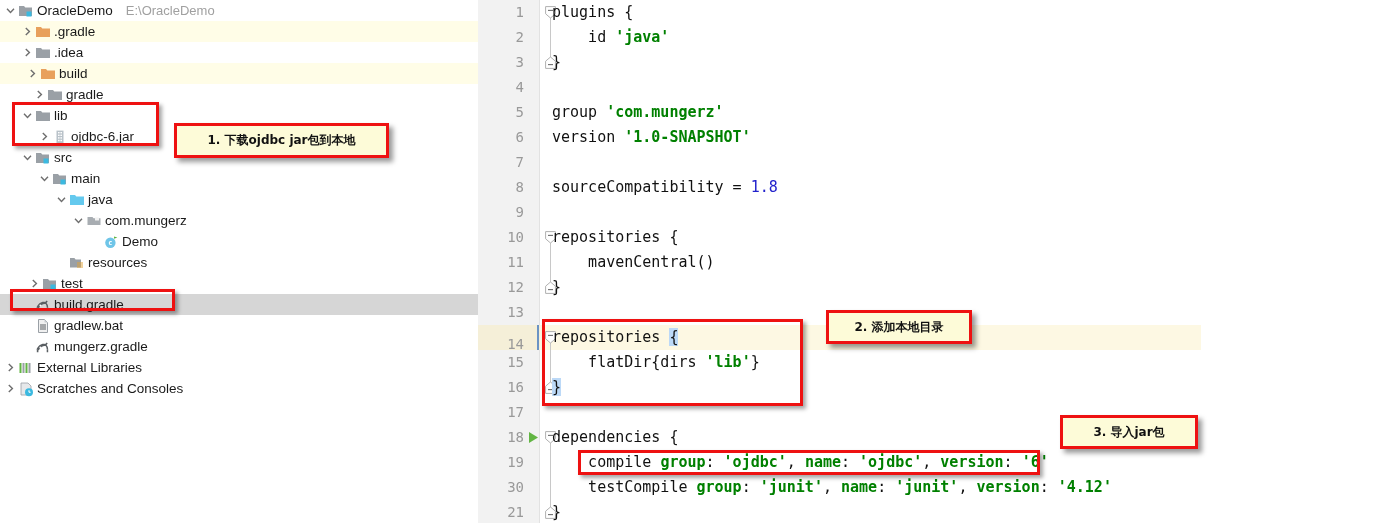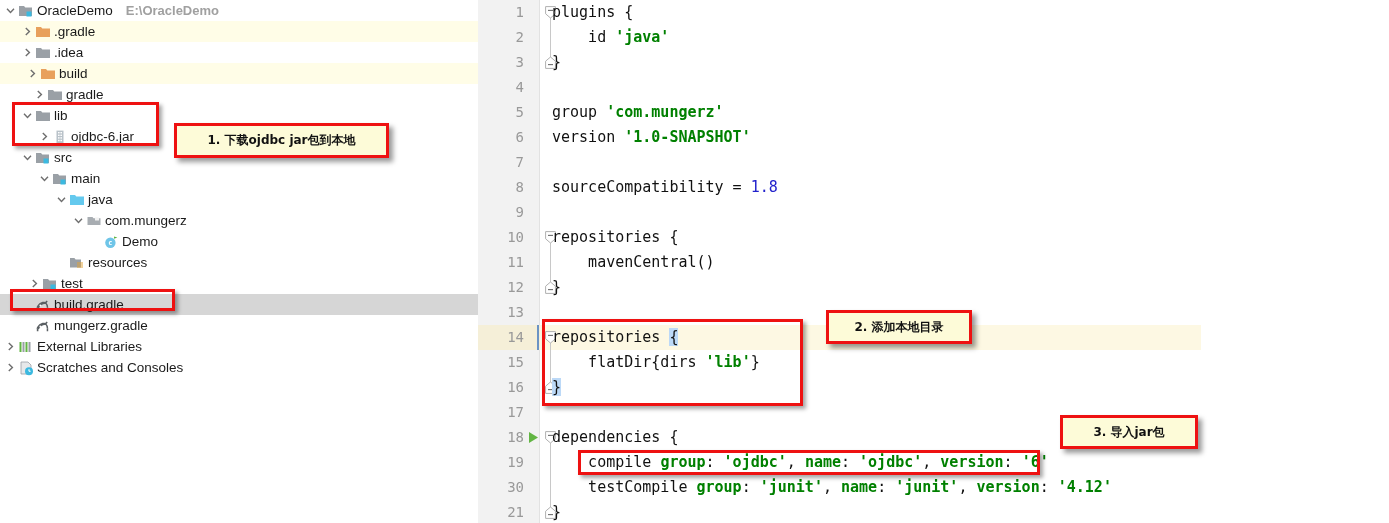--- a/index.html
+++ b/index.html
@@ -30,21 +30,21 @@
   }
   .twisty.none{color:transparent;}
   .twisty svg{display:block;}
   .ico{
     width:17px;height:21px;flex:0 0 17px;
     display:flex;align-items:center;justify-content:center;
     margin-right:3px;
   }
   .ico svg{display:block;}
   .lbl{padding-right:6px;}
-  .path{color:#a0a0a0;font-size:13px;margin-left:7px;font-weight:bold;}
+  .path{color:#a0a0a0;font-size:13px;margin-left:7px;}
 
   
   #editor{
     position:absolute;left:478px;top:0;right:0;height:523px;
     background:#ffffff;overflow:hidden;
   }
   #gutter{
     position:absolute;left:0;top:0;width:62px;height:523px;
     background:#f2f2f2;
   }
@@ -303,20 +303,35 @@
       <div class="row selected" style="padding-left:21px">
         <span class="twisty none"></span>
         <span class="ico">
           <svg width="16" height="16" viewBox="0 0 16 16">
             <path d="M1.5 10.6c1.4-4 5-6.4 8.6-5.6l1.6-1.5 1 1.1-1.2 1.3c1.2 1.1 1.8 2.8 1.6 4.6l-1.5-.4c.1-1.2-.3-2.3-1-3.1-2.7-.4-5.4 1.3-6.7 4.2z" fill="#5a5f63"></path>
             <circle cx="5.4" cy="8.4" r="1" fill="#ffffff"></circle>
             <path d="M1.8 10.6h1.6v2.6H1.8zM11.7 10.2h1.5v3h-1.5z" fill="#5a5f63"></path>
           </svg>
         </span>
         <span class="lbl">build.gradle</span>
+      </div>
+      <div class="row" style="padding-left:21px">
+        <span class="twisty none"></span>
+        <span class="ico">
+          <svg width="16" height="16" viewBox="0 0 16 16">
+            <path d="M3.5 1.5h6l3 3v10h-9z" fill="#f0f0f0" stroke="#9aa0a6" stroke-width="1"></path>
+            <path d="M9.5 1.5v3h3z" fill="#c8ccd0"></path>
+            <g stroke="#5a5f63" stroke-width="1">
+              <line x1="5" y1="7" x2="11" y2="7"></line>
+              <line x1="5" y1="9" x2="11" y2="9"></line>
+              <line x1="5" y1="11" x2="11" y2="11"></line>
+            </g>
+          </svg>
+        </span>
+        <span class="lbl">gradlew.bat</span>
       </div>
       <div class="row" style="padding-left:21px">
         <span class="twisty none"></span>
         <span class="ico">
           <svg width="16" height="16" viewBox="0 0 16 16">
             <path d="M1.5 10.6c1.4-4 5-6.4 8.6-5.6l1.6-1.5 1 1.1-1.2 1.3c1.2 1.1 1.8 2.8 1.6 4.6l-1.5-.4c.1-1.2-.3-2.3-1-3.1-2.7-.4-5.4 1.3-6.7 4.2z" fill="#5a5f63"></path>
             <circle cx="5.4" cy="8.4" r="1" fill="#ffffff"></circle>
             <path d="M1.8 10.6h1.6v2.6H1.8zM11.7 10.2h1.5v3h-1.5z" fill="#5a5f63"></path>
           </svg>
         </span>
@@ -415,21 +430,21 @@
         <div class="ln" style="top:275px">12</div>
         <div class="fold" style="top:275px">
           <svg width="11" height="13" viewBox="0 0 11 13">
             <path d="M.6 12.4h9.8V5.2L5.5 1 .6 5.2z" fill="#fff" stroke="#b0b0b0" stroke-width="1"></path>
             <line x1="3" y1="8.6" x2="8" y2="8.6" stroke="#6e6e6e" stroke-width="1.1"></line>
           </svg>
         </div>
         <div class="code" style="top:275px">}</div>
         <div class="ln" style="top:300px">13</div>
         <div class="code" style="top:300px"></div>
-        <div class="ln" style="top:325px">14</div>
+        <div class="ln" style="top:332px">14</div>
         <div class="fold" style="top:325px">
           <svg width="11" height="13" viewBox="0 0 11 13">
             <path d="M.6 .6h9.8v7.2L5.5 12 .6 7.8z" fill="#fff" stroke="#b0b0b0" stroke-width="1"></path>
             <line x1="3" y1="4.4" x2="8" y2="4.4" stroke="#6e6e6e" stroke-width="1.1"></line>
           </svg>
         </div>
         <div class="code" style="top:325px">repositories <span class="bm">{</span></div>
         <div class="ln" style="top:350px">15</div>
         <div class="code" style="top:350px">    flatDir{dirs <span class="str">'lib'</span>}</div>
         <div class="ln" style="top:375px">16</div>

